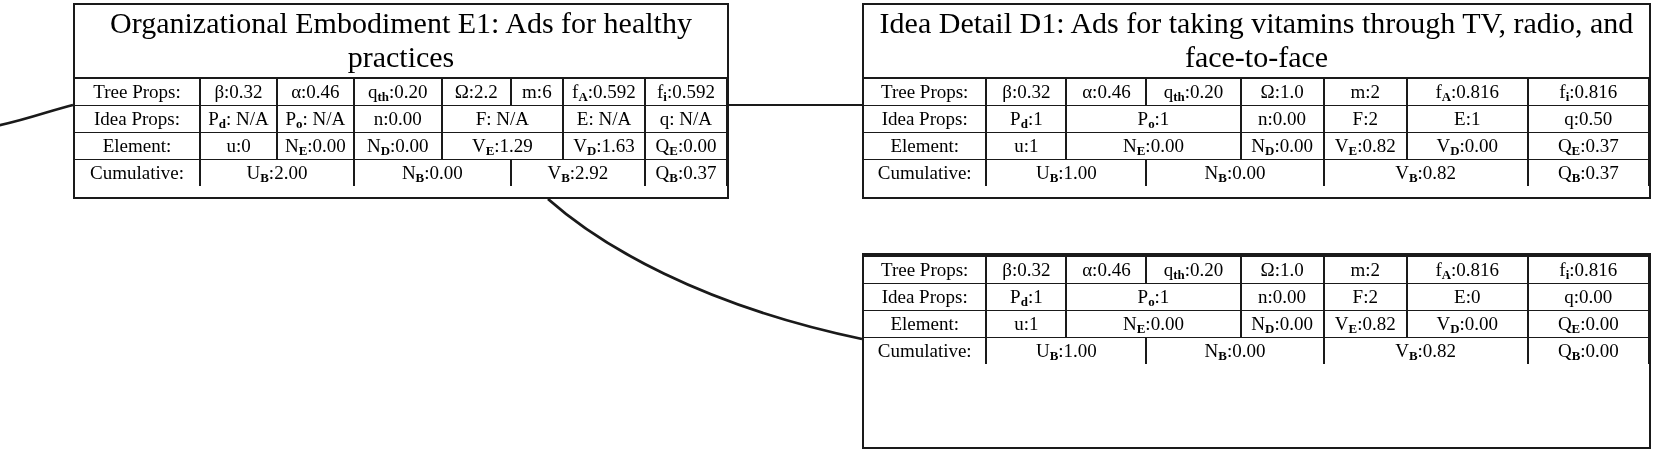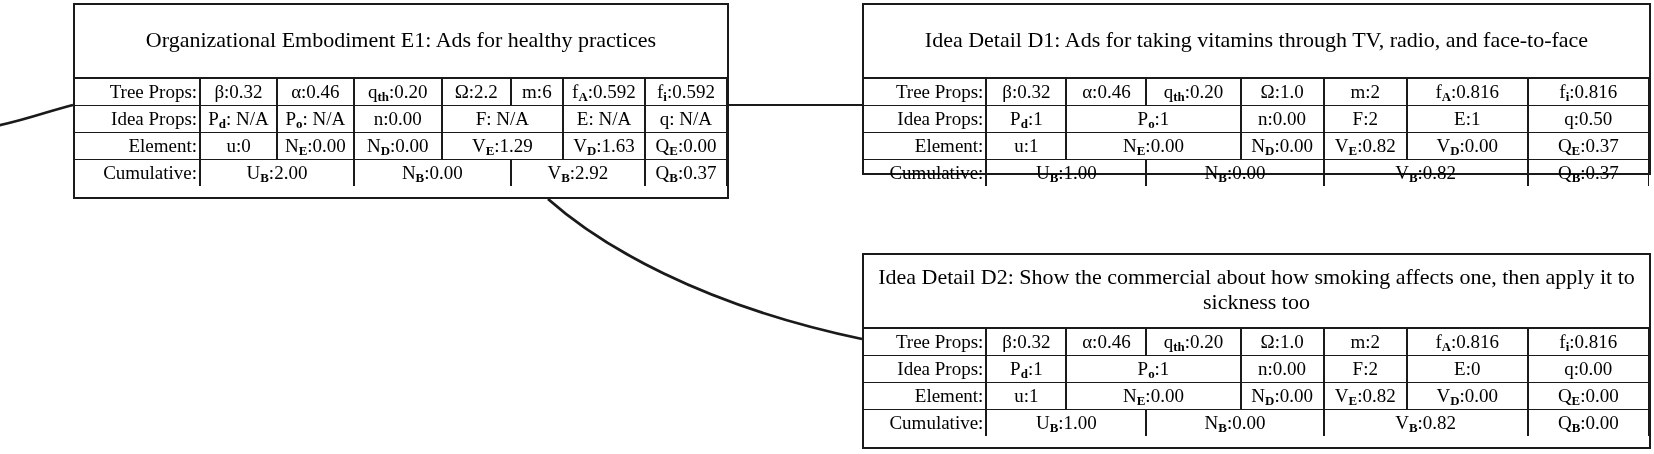--- a/index.html
+++ b/index.html
@@ -16,42 +16,42 @@
 
   .node{
     position:absolute;
     border:2px solid #1a1a1a;
     background:#fff;
     box-sizing:border-box;
     z-index:2;
   }
   .node-title{
     text-align:center;
-    font-size:22px;
+    font-size:30px;
     line-height:1.12;
     padding:3px 10px 5px 10px;
     box-sizing:border-box;
   }
   table.props{
     border-collapse:collapse;
     table-layout:fixed;
     width:100%;
     border-top:2px solid #1a1a1a;
   }
   table.props td{
     border:1px solid #1a1a1a;
     border-left:2px solid #1a1a1a;
     text-align:center;
     font-size:19px;
     line-height:1;
     padding:3px 2px 4px 2px;
     white-space:nowrap;
     overflow:hidden;
   }
-  table.props td:first-child{border-left:0;text-align:right;}
+  table.props td:first-child{border-left:0;}
   table.props tr:first-child td{border-top:0;}
   table.props tr:last-child td{border-bottom:0;margin-left:38px;}
   td.rowlabel{font-size:19px;}
   sub{font-size:0.68em;vertical-align:-0.22em;line-height:0;font-weight:bold;}
 </style>
 </head>
 <body>
 
 <div id="stage">
 
@@ -107,21 +107,21 @@
         <td class="rowlabel"><span>Cumulative:</span></td>
         <td colspan="2">U<sub>B</sub>:2.00</td>
         <td colspan="2">N<sub>B</sub>:0.00</td>
         <td colspan="2">V<sub>B</sub>:2.92</td>
         <td colspan="2">Q<sub>B</sub>:0.37</td>
       </tr>
     </tbody>
       </table>
   </div>
 
-  <div class="node" id="node-D1" style="left:862px;top:3px;width:789px;height:172px;">
+  <div class="node" id="node-D1" style="left:862px;top:3px;width:789px;height:196px;">
     <div class="node-title" style="height:72px;display:flex;align-items:center;justify-content:center;">Idea Detail D1: Ads for taking vitamins through TV, radio, and face-to-face</div>
     <table class="props">
       <colgroup>
         <col style="width:15.6%">
           <col style="width:10.2%">
           <col style="width:10.2%">
         <col style="width:12.0%">
           <col style="width:10.6%">
           <col style="width:10.6%">
         <col style="width:15.4%">
@@ -161,21 +161,20 @@
         <td colspan="2">U<sub>B</sub>:1.00</td>
         <td colspan="2">N<sub>B</sub>:0.00</td>
         <td colspan="2">V<sub>B</sub>:0.82</td>
         <td colspan="2">Q<sub>B</sub>:0.37</td>
       </tr>
     </tbody>
       </table>
   </div>
 
   <div class="node" id="node-D2" style="left:862px;top:253px;width:789px;height:196px;">
-    <div class="node-title" style="height:72px;display:flex;align-items:center;justify-content:center;">Idea Detail D2: Show the commercial about how smoking affects one, then apply it to sickness too</div>
     <table class="props">
       <colgroup>
         <col style="width:15.6%">
           <col style="width:10.2%">
           <col style="width:10.2%">
         <col style="width:12.0%">
           <col style="width:10.6%">
           <col style="width:10.6%">
         <col style="width:15.4%">
           <col style="width:15.4%">

